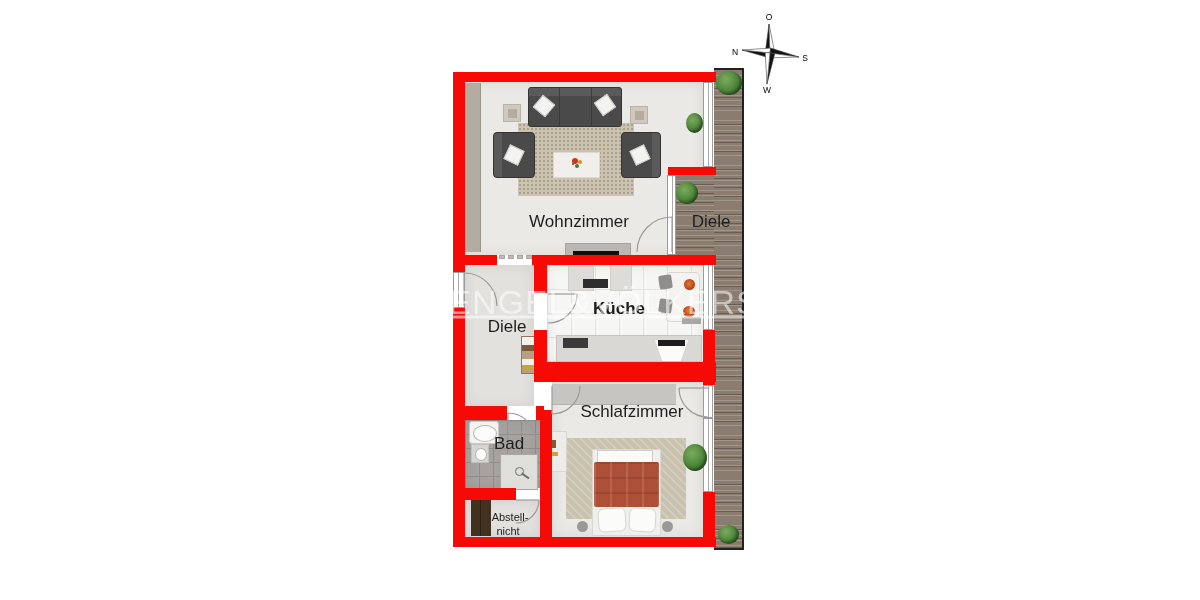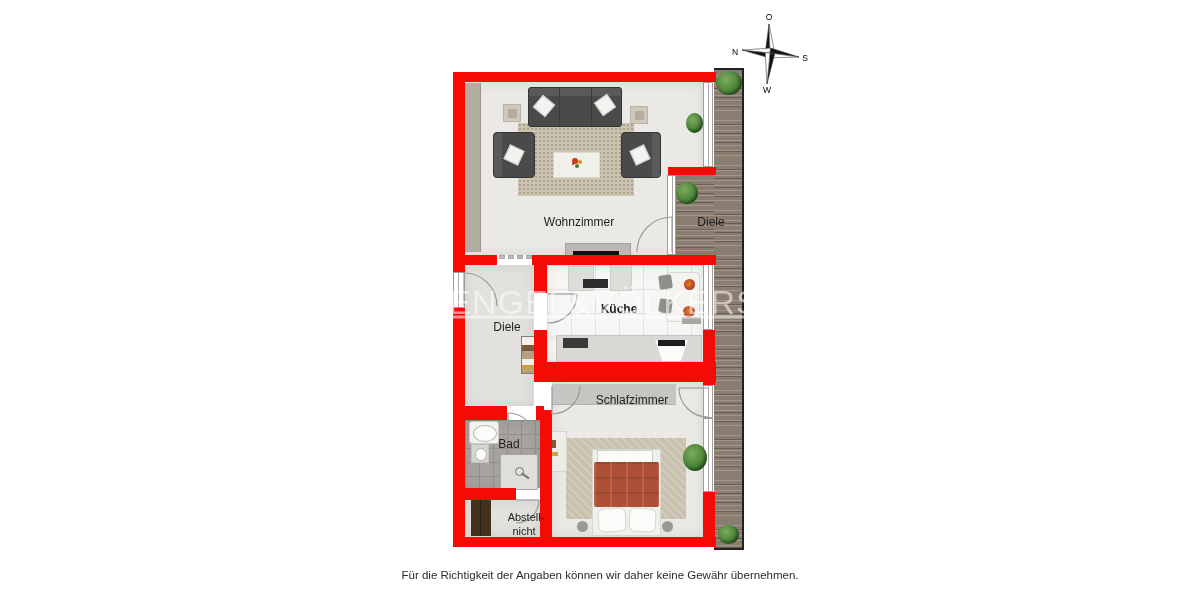--- a/index.html
+++ b/index.html
@@ -12,22 +12,22 @@
   .winv{position:absolute;background:linear-gradient(to right,#fff 0 4px,#a9a9a9 4px 5px,#fff 5px);
         border:1px solid #9b9b9b;box-sizing:border-box;}
   .deck{position:absolute;background-color:#8a7c6e;
         background-image:repeating-linear-gradient(180deg,rgba(255,255,255,.20) 0 1px,rgba(255,255,255,0) 1px 5px),
                          repeating-linear-gradient(180deg,rgba(0,0,0,.25) 0 1px,rgba(0,0,0,0) 1px 9px);}
   .plant{position:absolute;border-radius:50%;
          background:radial-gradient(circle at 38% 35%,#7cab5e,#4a8438 55%,#2e5f24 90%);
          box-shadow:inset -2px -2px 3px rgba(0,0,0,.35);}
   .furn{position:absolute;}
   .pillow{position:absolute;width:14px;height:14px;background:#f4f3f0;border:1px solid #c9c8c4;}
-  .label{position:absolute;transform:translate(-50%,-50%);font-size:12px;color:#1e1e1e;white-space:nowrap;}
-  .label2{position:absolute;transform:translate(-50%,-50%);font-size:11px;color:#1e1e1e;white-space:nowrap;margin-left:16px;}
+  .label{position:absolute;transform:translate(-50%,-50%);font-size:17px;color:#1e1e1e;white-space:nowrap;}
+  .label2{position:absolute;transform:translate(-50%,-50%);font-size:11px;color:#1e1e1e;white-space:nowrap;}
   .tick{position:absolute;width:6px;height:4px;background:#bdbcb9;border:1px solid #a7a6a3;box-sizing:border-box;}
   .watermark{position:absolute;left:604px;top:302px;transform:translate(-50%,-50%);
              font-size:34px;letter-spacing:1px;color:rgba(255,255,255,.55);font-weight:500;white-space:nowrap;z-index:60;text-decoration:underline;}
   .disclaimer{position:absolute;left:0;top:568px;width:1200px;text-align:center;
               font-size:11.5px;line-height:14px;color:#2b2b2b;}
   svg.overlay{position:absolute;left:0;top:0;width:1200px;height:600px;z-index:40;pointer-events:none;}
   .lab-layer{z-index:50;}
 </style>
 </head>
 <body>
@@ -194,25 +194,24 @@
       <text x="805" y="61">S</text>
       <text x="767" y="93">W</text>
     </g>
   </svg>
 
   <div class="abs lab-layer" style="left:0;top:0;width:0;height:0;">
     <span class="label" style="left:579px;top:222px;">Wohnzimmer</span>
     <span class="label" style="left:711px;top:222px;">Diele</span>
     <span class="label" style="left:619px;top:309px;font-weight:bold;">Küche</span>
     <span class="label" style="left:507px;top:327px;">Diele</span>
-    <span class="label" style="left:632px;top:400px;">Schlafzimmer</span>
+    <span class="label" style="left:632px;top:412px;">Schlafzimmer</span>
     <span class="label" style="left:509px;top:444px;text-align:right;">Bad</span>
     <span class="label2" style="left:510px;top:517px;">Abstell-</span>
     <span class="label2" style="left:508px;top:531px;">nicht</span>
   </div>
 
   <div class="watermark">ENGEL&amp;VÖLKERS</div>
 
   <div class="disclaimer">
-    <div>Für die Richtigkeit der Angaben können wir daher keine Gewähr übernehmen.</div>
   </div>
 
 </div>
 
 </body></html>

